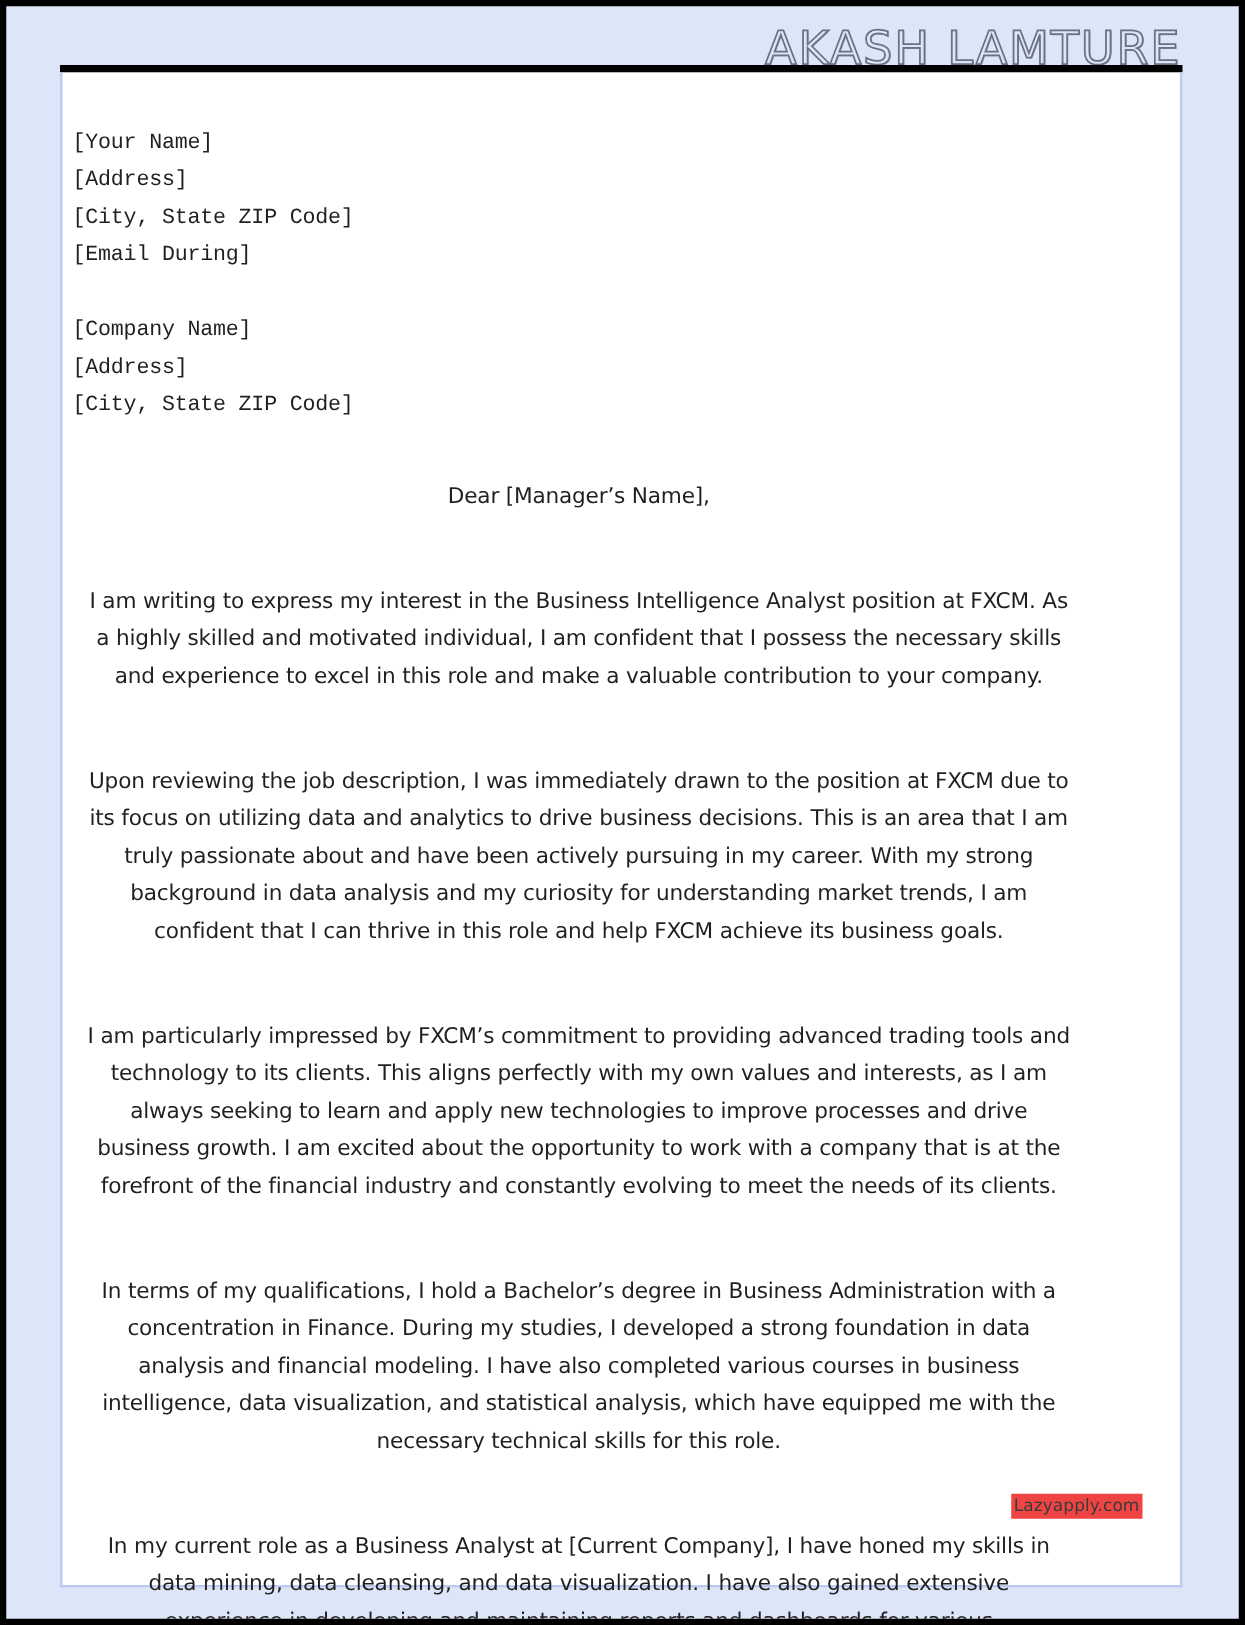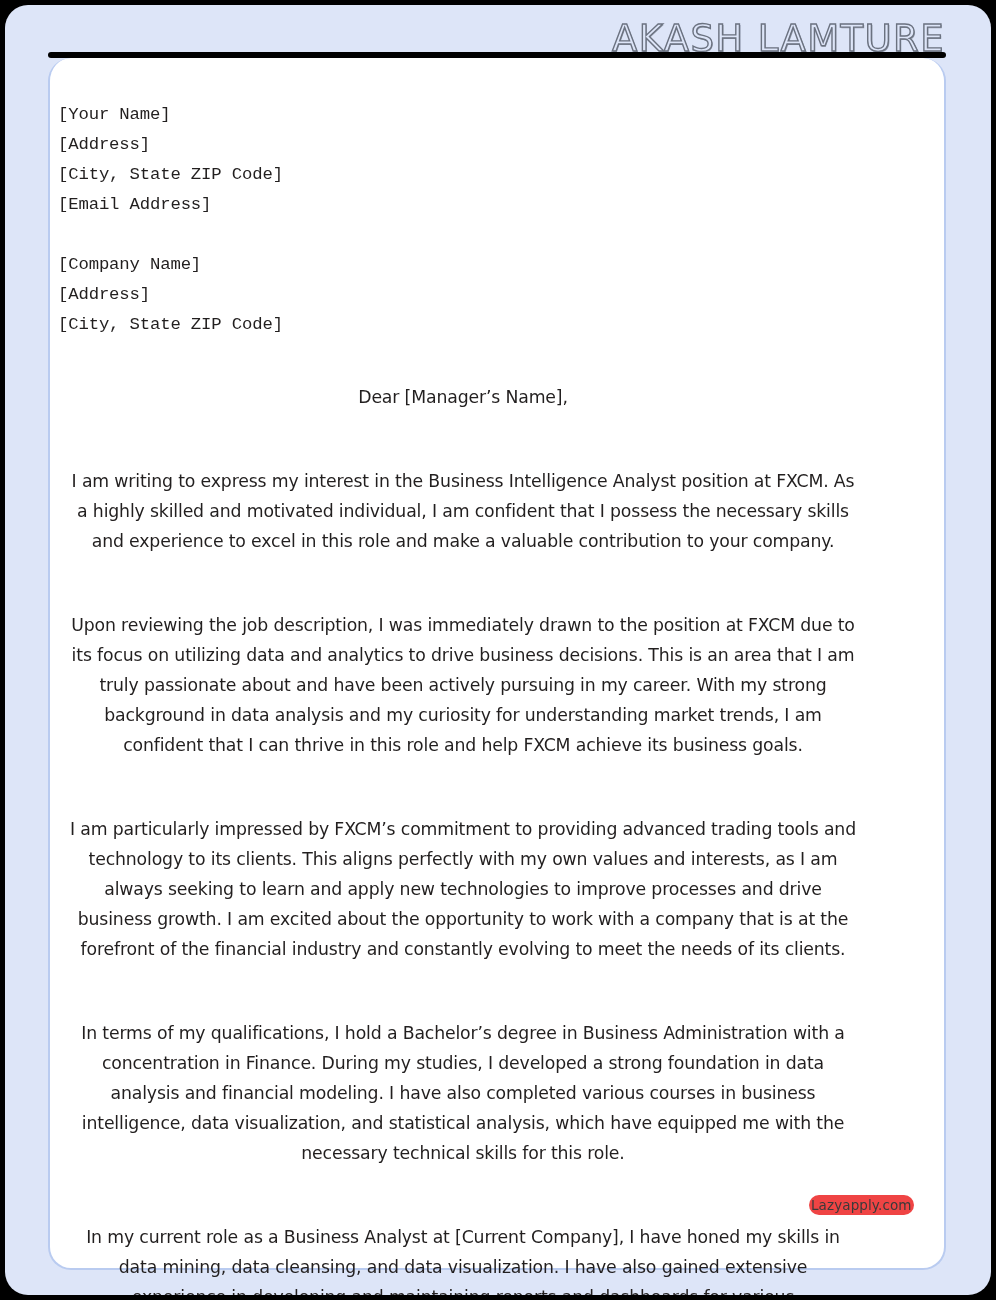--- a/index.html
+++ b/index.html
@@ -1,15 +1,15 @@
 <!DOCTYPE html>
 <html><head>
 <meta charset="utf-8">
 <style>
-  * { margin:0; padding:0; box-sizing:border-box;border-radius:23px; }
+  * { margin:0; padding:0; box-sizing:border-box; }
 
   html, body {
     width: 996px;
     height: 1300px;
     overflow: hidden;
     background: #000000;
   }
 
   body {
     font-family: "DejaVu Sans", sans-serif;
@@ -126,21 +126,21 @@
     <div id="header-rule"></div>
 
     <div id="page"></div>
 
     <div id="letter">
 
       <div class="addr-block">
         <span class="addr-line">[Your Name]</span>
         <span class="addr-line">[Address]</span>
         <span class="addr-line">[City, State ZIP Code]</span>
-        <span class="addr-line">[Email Address]</span>
+        <span class="addr-line">[Email During]</span>
       </div>
 
       <div class="spacer"></div>
 
       <div class="addr-block">
         <span class="addr-line">[Company Name]</span>
         <span class="addr-line">[Address]</span>
         <span class="addr-line">[City, State ZIP Code]</span>
       </div>
 

